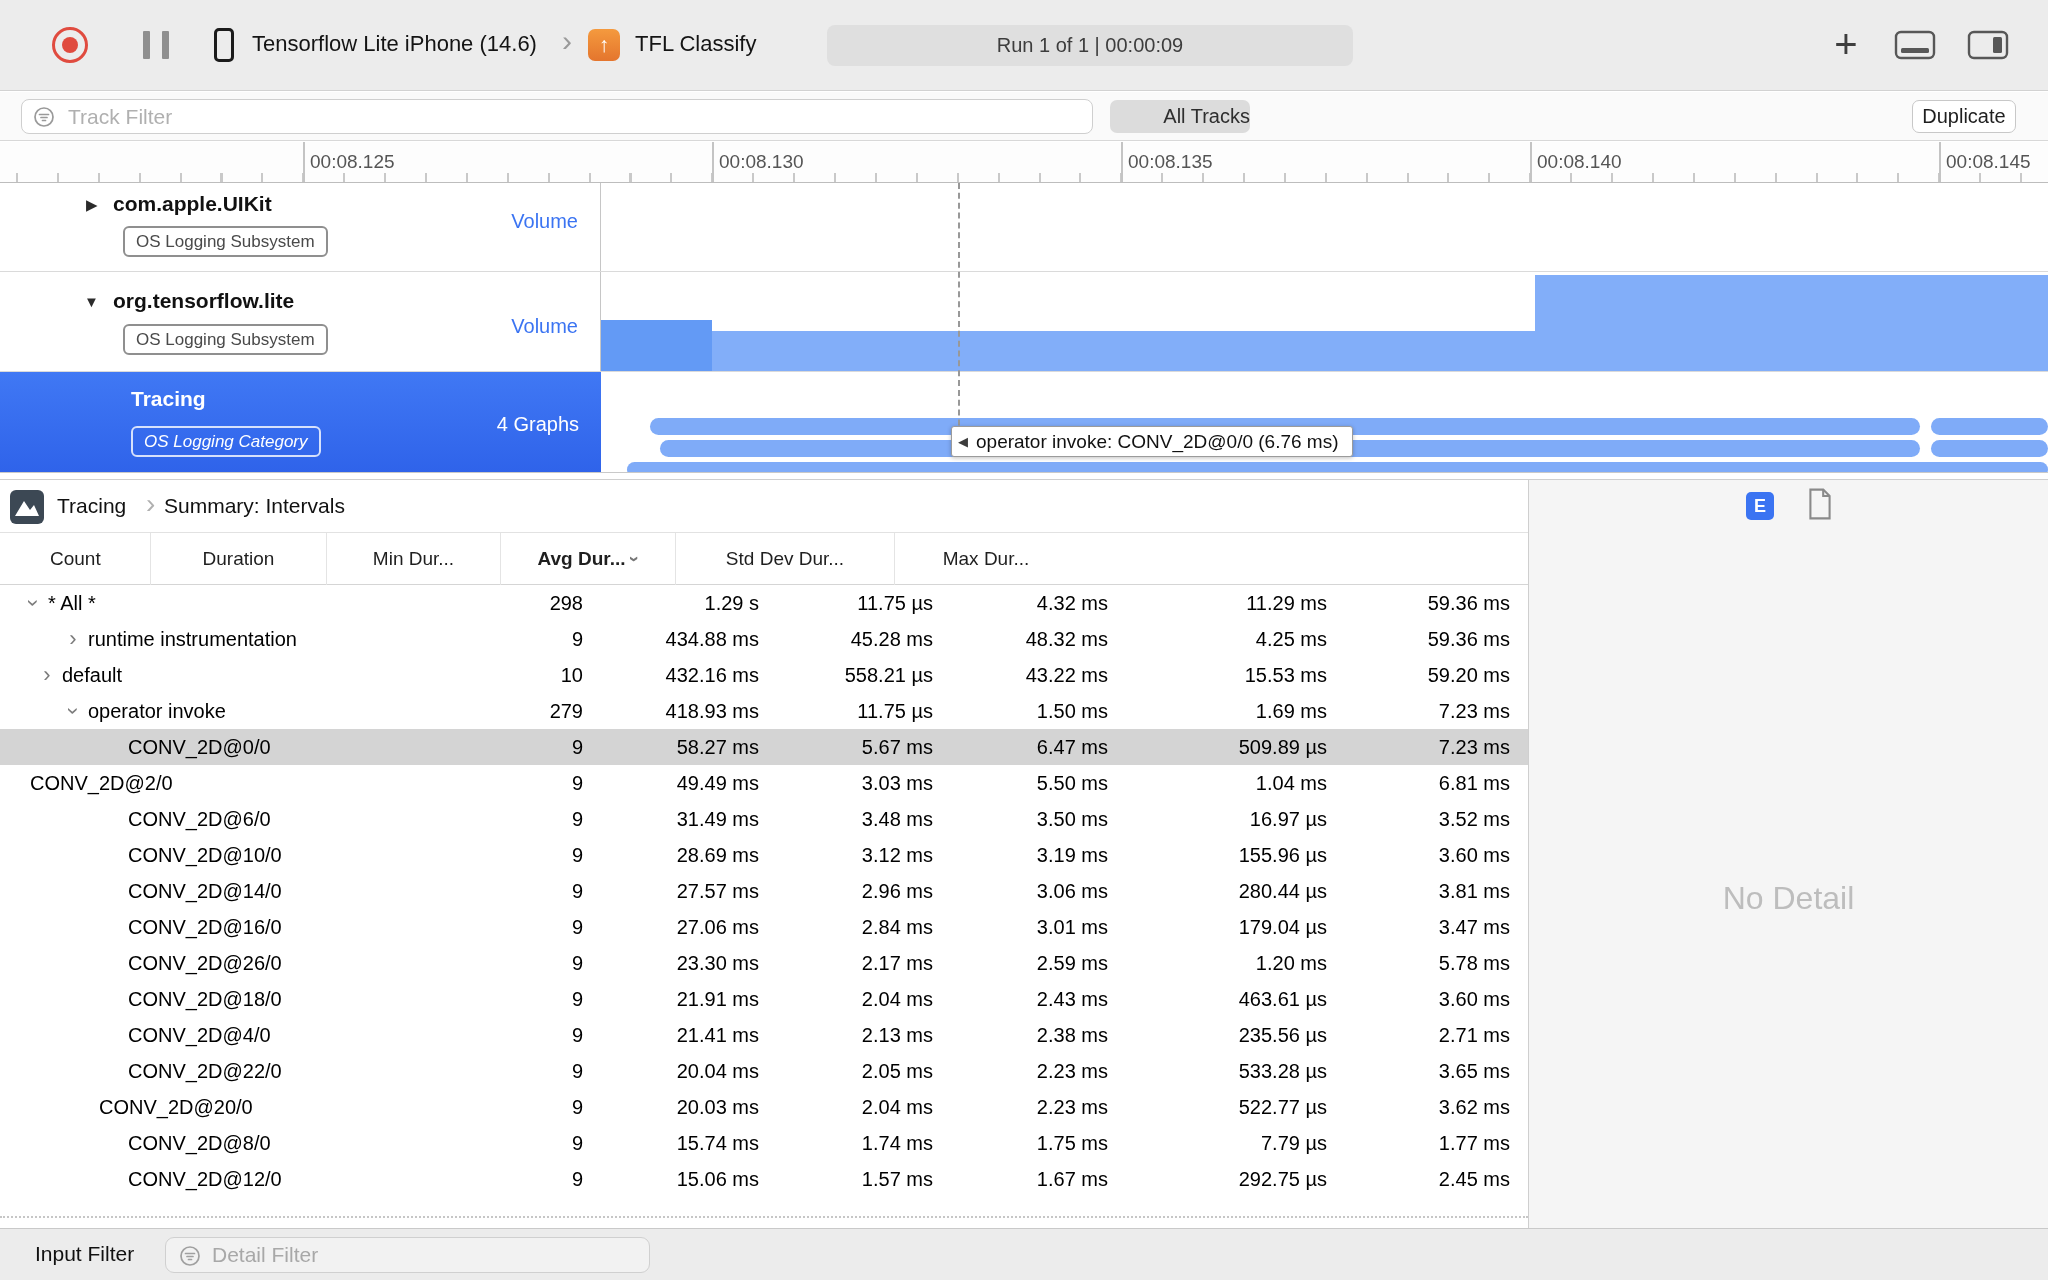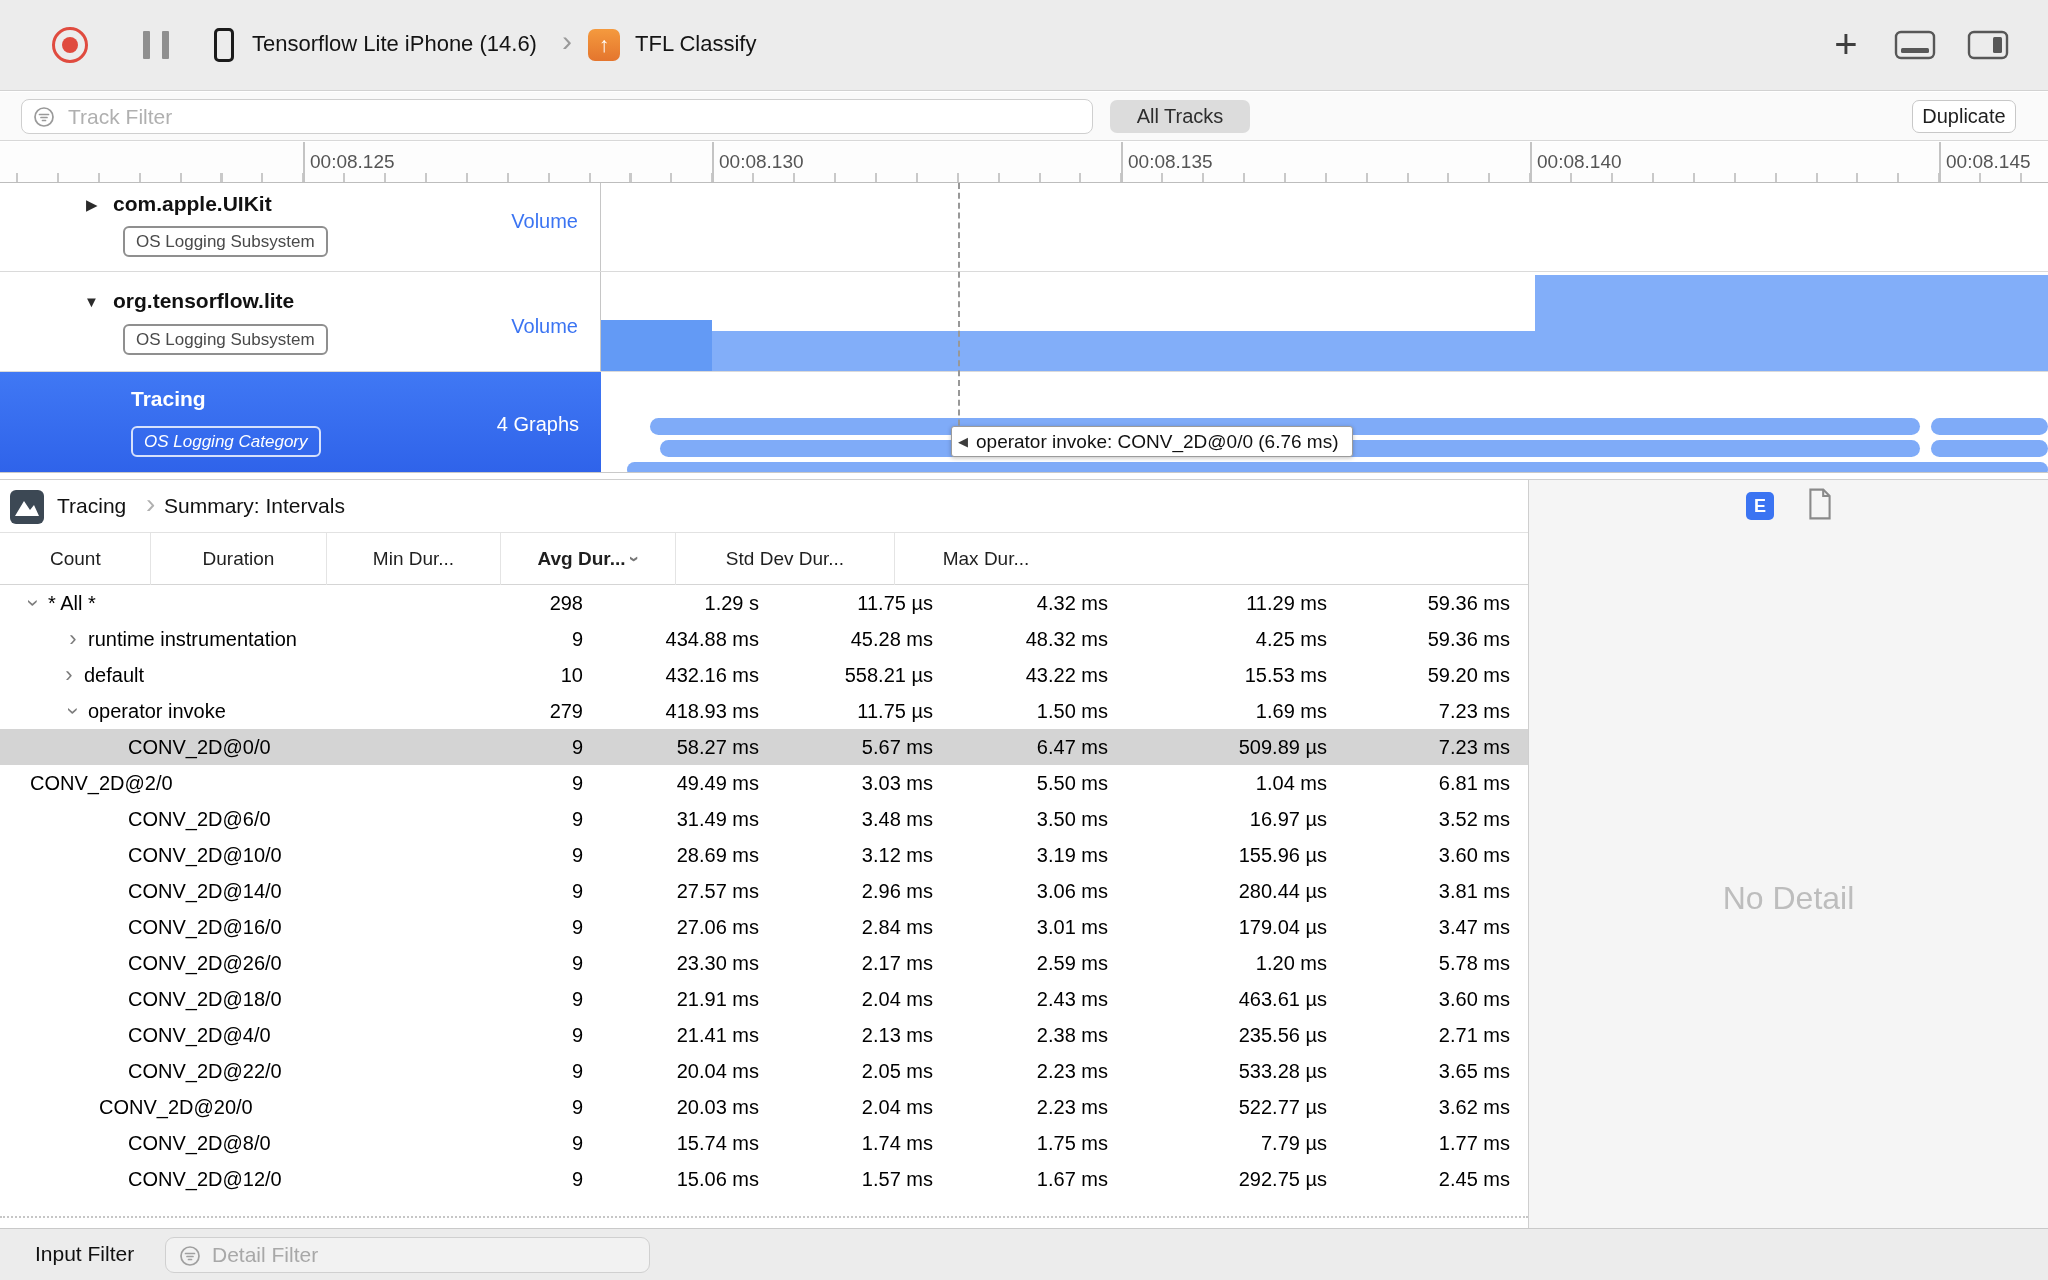--- a/index.html
+++ b/index.html
@@ -36,21 +36,21 @@
 
   
   .filterbar { position:absolute; left:0; top:92px; width:2048px; height:49px;
     background:#fafafa; border-bottom:1px solid #d8d8d8; }
   .track-filter { position:absolute; left:21px; top:7px; width:1072px; height:35px;
     border:1px solid #cfcfcf; border-radius:8px; background:#fff; font-size:21px;
     color:#333; padding:0 14px 0 46px; outline:none; }
   .track-filter::placeholder { color:#b0b0b0; }
   .filter-icon-1 { position:absolute; left:32px; top:13px; }
   .all-tracks { position:absolute; left:1110px; top:8px; width:140px; height:33px;
-    background:#dcdcdc; border-radius:7px; text-align:center; line-height:33px;
+    background:#dcdcdc; border-radius:7px; text-align:right; line-height:33px;
     font-size:20px; color:#2e2e2e; cursor:pointer; }
   .duplicate { position:absolute; left:1912px; top:8px; width:104px; height:33px;
     background:#fff; border:1px solid #c8c8c8; border-radius:7px; text-align:center;
     line-height:31px; font-size:20px; color:#1f1f1f; cursor:pointer; }
 
   
   .ruler { position:absolute; left:0; top:142px; width:2048px; height:41px; background:#fdfdfd;
     border-bottom:1px solid #bdbdbd;
     background-image:repeating-linear-gradient(90deg,#c9c9c9 0 2px,transparent 2px 40.9px);
     background-size:2048px 9px; background-repeat:no-repeat; background-position:16px 100%; }
@@ -150,20 +150,21 @@
       </div>
     <div class="pause-btn">
         <span></span>
         <span></span>
       </div>
     <div class="iphone-icon"></div>
     <div class="device-name">Tensorflow Lite iPhone (14.6)</div>
     <div class="tb-chev">›</div>
     <div class="app-icon">↑</div>
     <div class="app-name">TFL Classify</div>
+    <div class="run-pill">Run 1 of 1  |  00:00:09</div>
     <div class="plus-btn">+</div>
     <div class="toggle toggle-bottom">
       <svg width="44" height="32" viewBox="0 0 44 32">
         <rect x="3" y="3" width="38" height="26" rx="5" fill="none" stroke="#575757" stroke-width="2.4"></rect>
         <rect x="8" y="19" width="28" height="5" rx="1.5" fill="#575757"></rect>
       </svg>
     </div>
     <div class="toggle toggle-right">
       <svg width="44" height="32" viewBox="0 0 44 32">
         <rect x="3" y="3" width="38" height="26" rx="5" fill="none" stroke="#575757" stroke-width="2.4"></rect>
@@ -292,21 +293,21 @@
       <div class="trow">
     <div class="cell c-name" style="padding-left: 58px;"><span class="chev">›</span><span class="nm">runtime instrumentation</span></div>
     <div class="cell num c-count">9</div>
     <div class="cell num c-duration">434.88 ms</div>
     <div class="cell num c-min">45.28 ms</div>
     <div class="cell num c-avg">48.32 ms</div>
     <div class="cell num c-std">4.25 ms</div>
     <div class="cell num c-max">59.36 ms</div>
   </div>
       <div class="trow">
-    <div class="cell c-name" style="padding-left: 54px;"><span class="chev">›</span><span class="nm">default</span></div>
+    <div class="cell c-name" style="padding-left: 32px;"><span class="chev">›</span><span class="nm">default</span></div>
     <div class="cell num c-count">10</div>
     <div class="cell num c-duration">432.16 ms</div>
     <div class="cell num c-min">558.21 µs</div>
     <div class="cell num c-avg">43.22 ms</div>
     <div class="cell num c-std">15.53 ms</div>
     <div class="cell num c-max">59.20 ms</div>
   </div>
       <div class="trow">
     <div class="cell c-name" style="padding-left: 58px;"><span class="chev open">›</span><span class="nm">operator invoke</span></div>
     <div class="cell num c-count">279</div>

